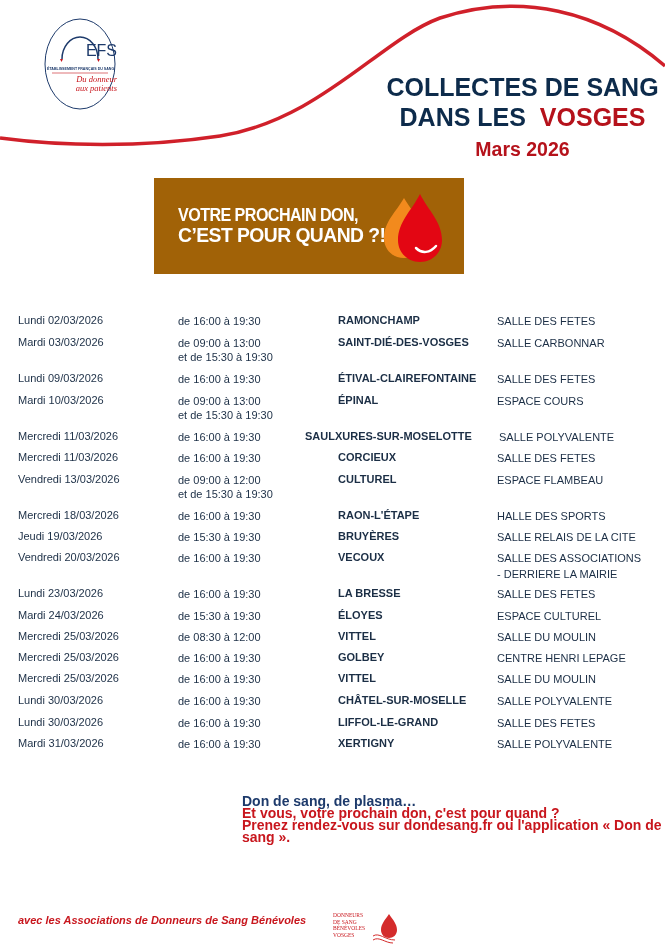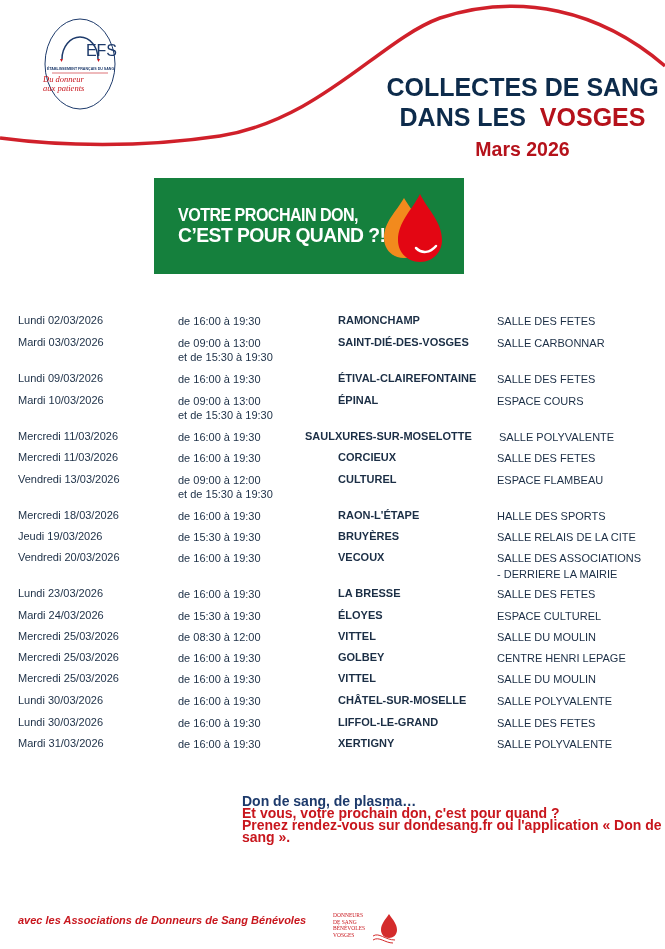--- a/index.html
+++ b/index.html
@@ -3,21 +3,21 @@
   <meta charset="utf-8">
   <style>
     html, body { margin: 0; padding: 0; background: #ffffff; }
     body { width: 665px; height: 949px; position: relative; overflow: hidden; font-family: "Liberation Sans", sans-serif; }
     .curve { position: absolute; left: 0; top: 0; }
     .logo { position: absolute; left: 43px; top: 17px; width: 74px; height: 95px; }
     .title-block { position: absolute; left: 380px; top: 72px; width: 285px; text-align: center; }
     .title-line { font-weight: bold; font-size: 25px; color: #0d2b4b; line-height: 30px; }
     .title-accent { color: #b5121b; }
     .title-month { font-weight: bold; font-size: 19.5px; color: #b5121b; line-height: 34px; }
-    .banner { position: absolute; left: 154px; top: 178px; width: 310px; height: 96px; background: #15803d; }
+    .banner { position: absolute; left: 154px; top: 178px; width: 310px; height: 96px; background: #a16207; }
     .banner-text { position: absolute; left: 24px; top: 28px; color: #fff; font-weight: bold; font-size: 17.5px; line-height: 18px; letter-spacing: -0.6px; transform: scaleX(0.92); transform-origin: left top; }
     .banner-drops { position: absolute; left: 228px; top: 12px; }
     .table { position: absolute; left: 0; top: 314px; width: 665px; }
     .row { position: relative; font-size: 11px; color: #1b2e45; }
     .c-date { position: absolute; left: 18px; }
     .c-time { position: absolute; left: 178px; line-height: 14px; }
     .c-city { position: absolute; left: 338px; font-weight: bold; }
     .c-city.wide { left: 305px; }
     .c-place { position: absolute; left: 497px; line-height: 15.5px; }
     .c-place.shift { left: 499px; }
@@ -40,21 +40,21 @@
 <div class="logo">
   <svg width="74" height="95" viewBox="0 0 74 95">
     <ellipse cx="37" cy="47" rx="35" ry="45" fill="#fff" stroke="#1d3a6b" stroke-width="1"></ellipse>
     <path d="M19,42 A18,22 0 0 1 55,42" fill="none" stroke="#1d3a6b" stroke-width="1.5"></path>
     <path d="M17,42 l3,0 l-1.5,3 z" fill="#c8161d"></path>
     <path d="M54,42 l3,0 l-1.5,3 z" fill="#c8161d"></path>
     <line x1="9" y1="56" x2="65" y2="56" stroke="#c8161d" stroke-width="0.6"></line>
   </svg>
   <div style="position:absolute;left:0;top:25px;width:74px;text-align:right;font-size:16px;color:#1d3a6b;font-family:'Liberation Sans',sans-serif;">EFS</div>
   <div style="position:absolute;left:4px;top:50px;width:66px;text-align:center;font-size:3.6px;font-weight:bold;color:#1d3a6b;white-space:nowrap;">ÉTABLISSEMENT FRANÇAIS DU SANG</div>
-  <div style="position:absolute;left:0;top:58px;width:74px;text-align:left;font-size:8.5px;font-style:italic;color:#c8161d;font-family:'Liberation Serif',serif;line-height:9px;">
+  <div style="position:absolute;left:0;top:58px;width:74px;text-align:right;font-size:8.5px;font-style:italic;color:#c8161d;font-family:'Liberation Serif',serif;line-height:9px;">
     <div>Du donneur</div>
     <div>aux patients</div>
   </div>
 </div>
 
 <div class="title-block">
   <div class="title-line">COLLECTES DE SANG</div>
   <div class="title-line">
     <span>DANS LES</span>&nbsp;
     <span class="title-accent">VOSGES</span>

